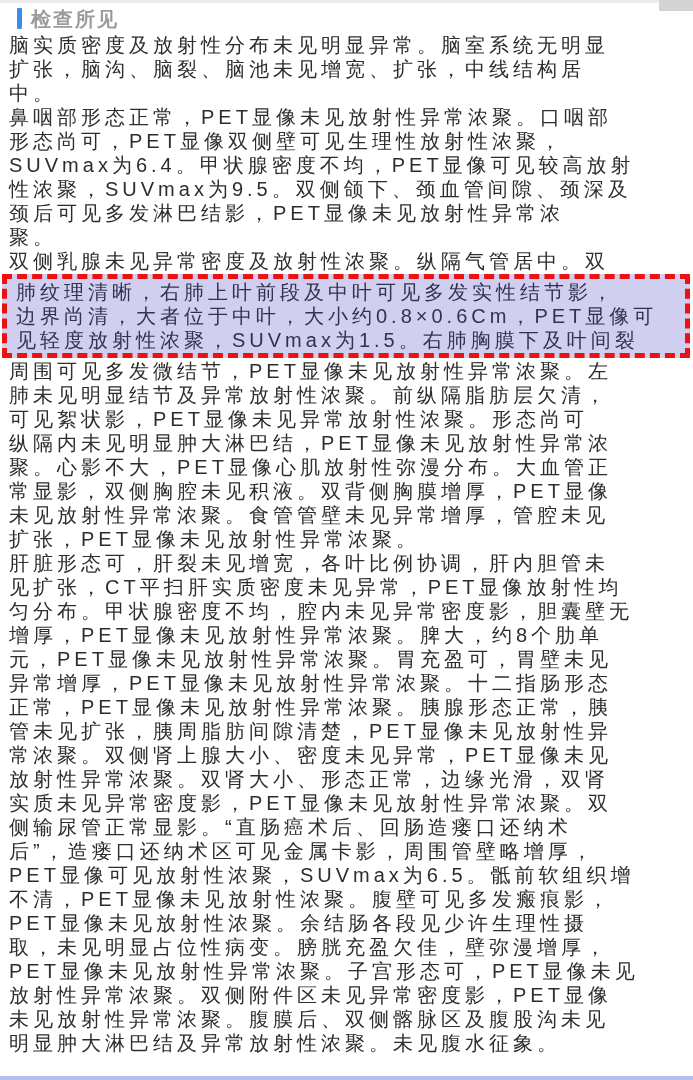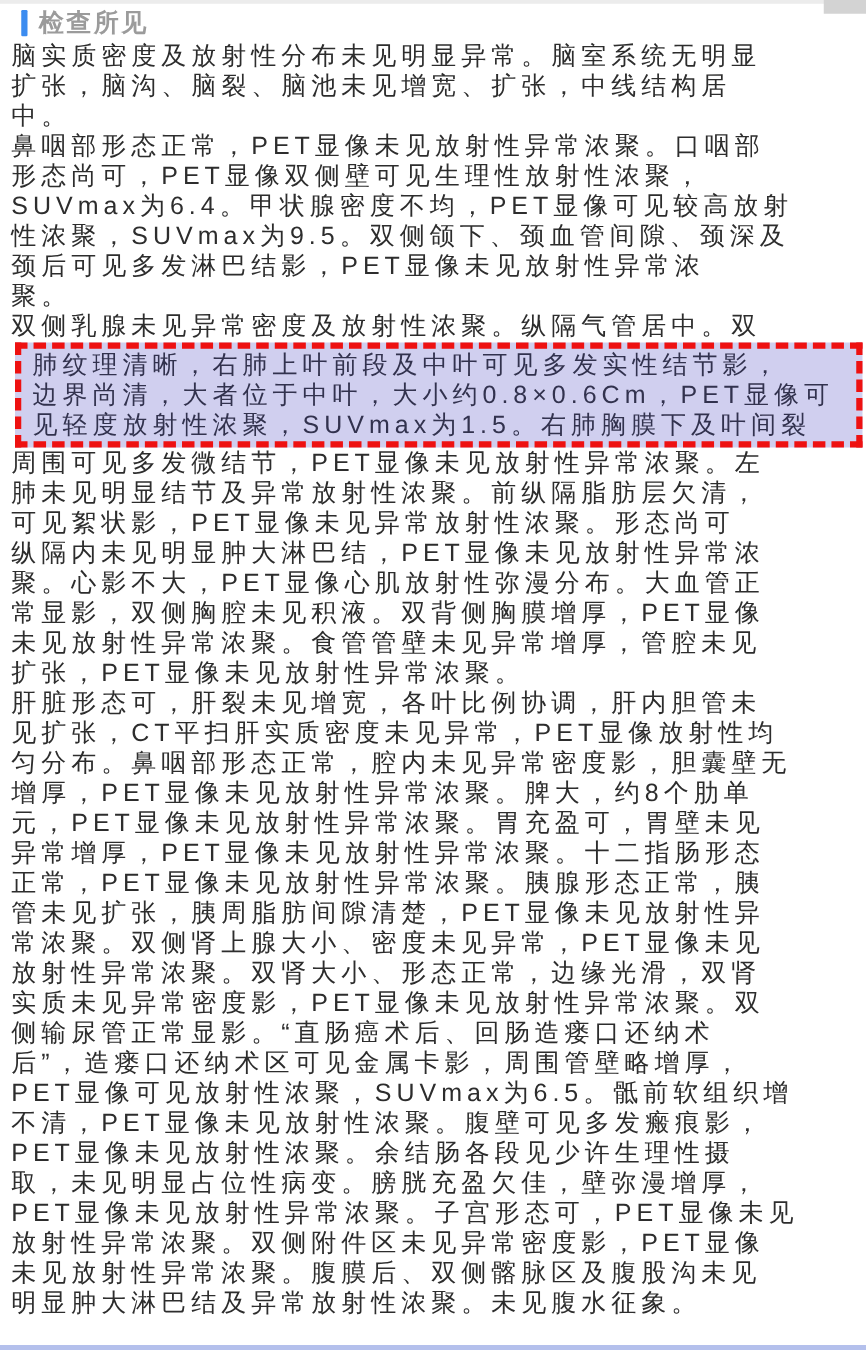--- a/index.html
+++ b/index.html
@@ -55,21 +55,21 @@
   }
   .report-line {
     padding-left: 9px;
     font-size: 20px;
     line-height: 24px;
     letter-spacing: 4px;
     color: var(--text-color);
     white-space: nowrap;
   }
   .highlight-box {
-    margin: 1px 3px 1px 12px;
+    margin: 1px 3px 1px 2px;
     border: 5px dashed var(--hl-border);
     background: var(--hl-bg);
     padding: 1px 0;
   }
   .highlight-box .report-line {
     color: var(--hl-text);
   }
   .bottom-strip {
     position: absolute; bottom: 0; left: 0; right: 0;
     height: 4px;
@@ -106,21 +106,21 @@
     <div class="report-line">周围可见多发微结节，PET显像未见放射性异常浓聚。左</div>
     <div class="report-line">肺未见明显结节及异常放射性浓聚。前纵隔脂肪层欠清，</div>
     <div class="report-line">可见絮状影，PET显像未见异常放射性浓聚。形态尚可</div>
     <div class="report-line">纵隔内未见明显肿大淋巴结，PET显像未见放射性异常浓</div>
     <div class="report-line">聚。心影不大，PET显像心肌放射性弥漫分布。大血管正</div>
     <div class="report-line">常显影，双侧胸腔未见积液。双背侧胸膜增厚，PET显像</div>
     <div class="report-line">未见放射性异常浓聚。食管管壁未见异常增厚，管腔未见</div>
     <div class="report-line">扩张，PET显像未见放射性异常浓聚。</div>
     <div class="report-line">肝脏形态可，肝裂未见增宽，各叶比例协调，肝内胆管未</div>
     <div class="report-line">见扩张，CT平扫肝实质密度未见异常，PET显像放射性均</div>
-    <div class="report-line">匀分布。鼻咽部形态正常，腔内未见异常密度影，胆囊壁无</div>
+    <div class="report-line">匀分布。甲状腺密度不均，腔内未见异常密度影，胆囊壁无</div>
     <div class="report-line">增厚，PET显像未见放射性异常浓聚。脾大，约8个肋单</div>
     <div class="report-line">元，PET显像未见放射性异常浓聚。胃充盈可，胃壁未见</div>
     <div class="report-line">异常增厚，PET显像未见放射性异常浓聚。十二指肠形态</div>
     <div class="report-line">正常，PET显像未见放射性异常浓聚。胰腺形态正常，胰</div>
     <div class="report-line">管未见扩张，胰周脂肪间隙清楚，PET显像未见放射性异</div>
     <div class="report-line">常浓聚。双侧肾上腺大小、密度未见异常，PET显像未见</div>
     <div class="report-line">放射性异常浓聚。双肾大小、形态正常，边缘光滑，双肾</div>
     <div class="report-line">实质未见异常密度影，PET显像未见放射性异常浓聚。双</div>
     <div class="report-line">侧输尿管正常显影。“直肠癌术后、回肠造瘘口还纳术</div>
     <div class="report-line">后”，造瘘口还纳术区可见金属卡影，周围管壁略增厚，</div>

